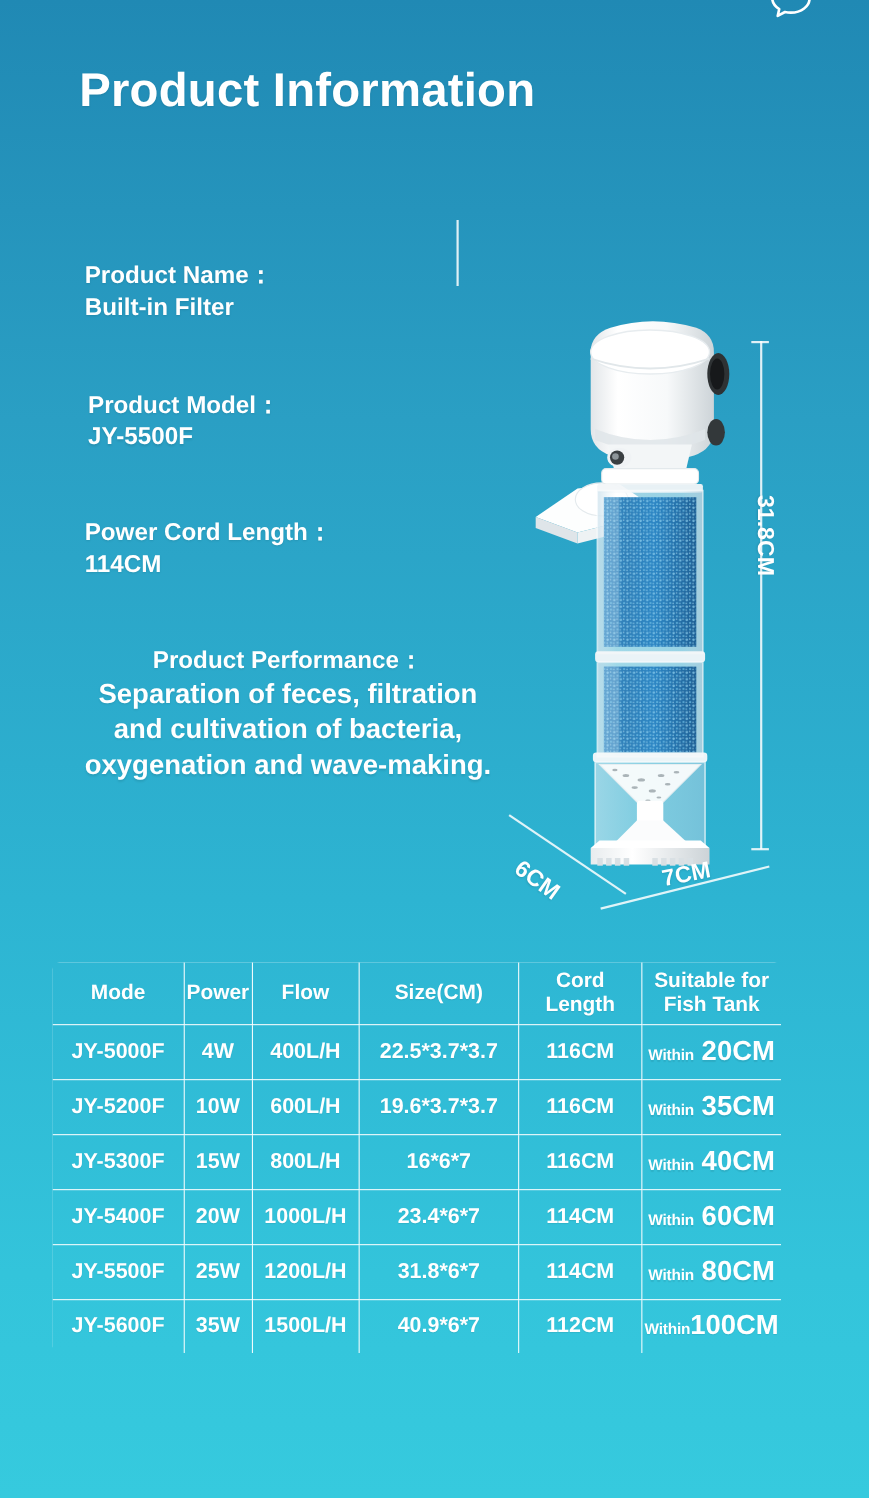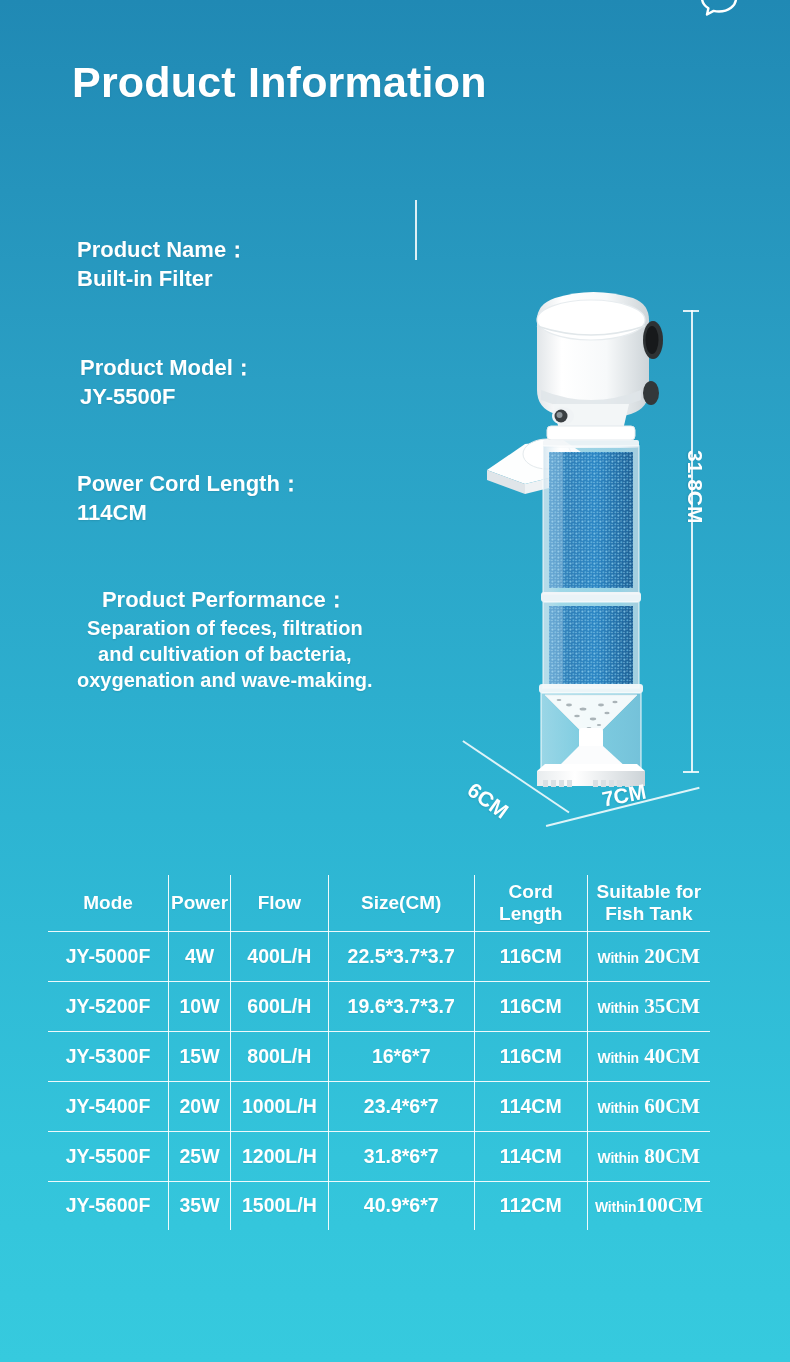--- a/index.html
+++ b/index.html
@@ -29,21 +29,21 @@
   .spec-group { margin-bottom:0; }
   .spec-label, .spec-value, .spec-line {
     font-size:22px; font-weight:bold; line-height:1.30;
     text-shadow:0 1px 2px rgba(0,0,0,.10);
     white-space:nowrap;
   }
   .g1 { position:absolute; left:77px; top:0px; }
   .g2 { position:absolute; left:80px; top:118px; }
   .g3 { position:absolute; left:77px; top:234px; }
   .g4 { position:absolute; left:77px; top:350px;text-align:center; }
-  .g4 .spec-line { font-size:20px; }
+  .g4 .spec-line { font-size:25px; }
 
   
   .product-area { position:absolute; left:415px; top:200px; width:300px; height:620px; }
 
   
   .dim-line { position:absolute; background:rgba(255,255,255,.85); }
   .vline { left:276px; top:110px; width:1.5px; height:462px; }
   .vtick-top { left:268px; top:110px; width:16px; height:1.5px; }
   .vtick-bot { left:268px; top:571px; width:16px; height:1.5px; }
 
@@ -80,21 +80,21 @@
   }
   .spec-table th { height:57px; font-size:19px; line-height:1.15; font-weight:bold; }
   .spec-table td { height:50px; font-size:19.5px; }
   .col-mode   { width:123px; }
   .col-power  { width:60px; }
   .col-flow   { width:98px; }
   .col-size   { width:147px; }
   .col-cord   { width:114px; }
   .col-tank   { width:124px; }
   .tank-cell .within { font-size:14px; font-weight:bold; letter-spacing:-.2px; }
-  .tank-cell .tankval { font-size:21px; font-weight:bold;font-family:Liberation Serif, serif; }
+  .tank-cell .tankval { font-size:25px; font-weight:bold; }
   .th-two-line { line-height:1.12; }
 </style>
 </head>
 <body>
 
 <div class="chat-icon">
   <svg viewBox="0 0 46 46" fill="none">
     <path d="M23 5c-9.4 0-17 5.8-17 13 0 4.1 2.5 7.8 6.4 10.2l-1.4 6.3 6.6-3.6c1.7.4 3.5.6 5.4.6 9.4 0 17-5.8 17-13S32.4 5 23 5z" stroke="#ffffff" stroke-width="2.4" fill="none" stroke-linejoin="round"></path>
     <rect x="16" y="16.5" width="14" height="2.6" rx="1.3" fill="#ffffff"></rect>
   </svg>

